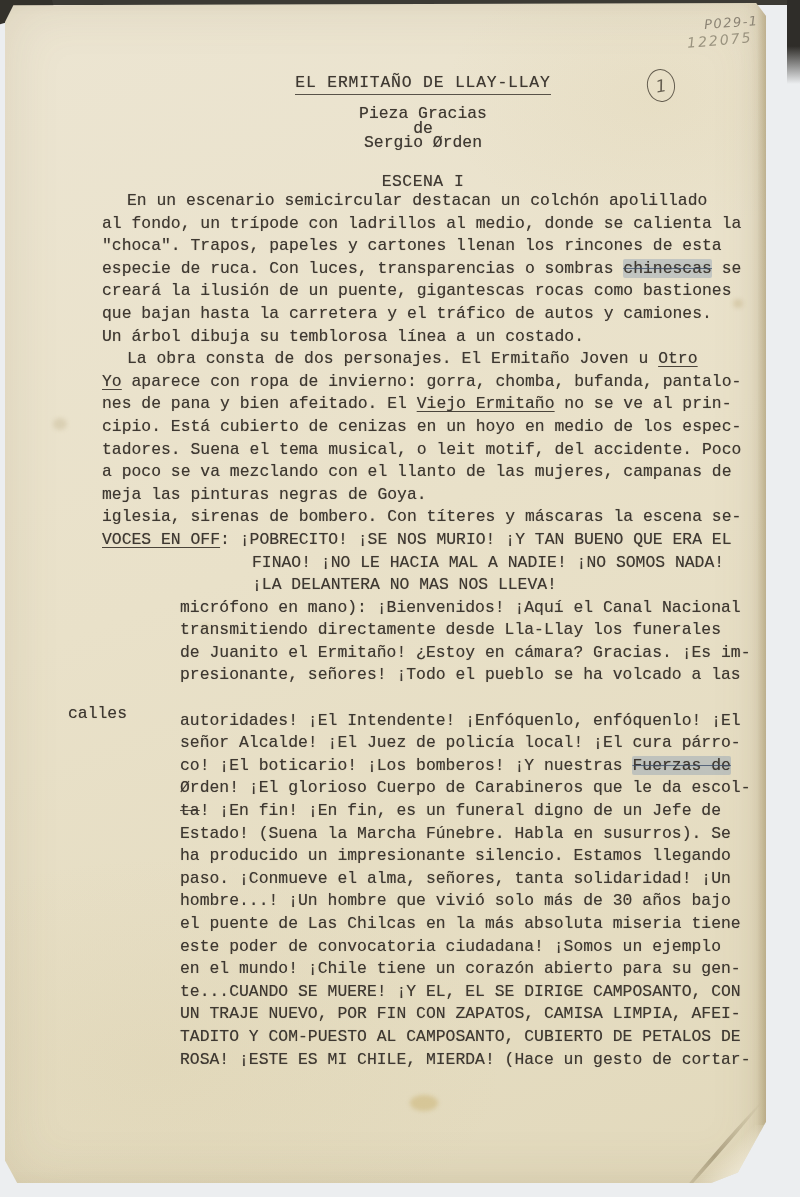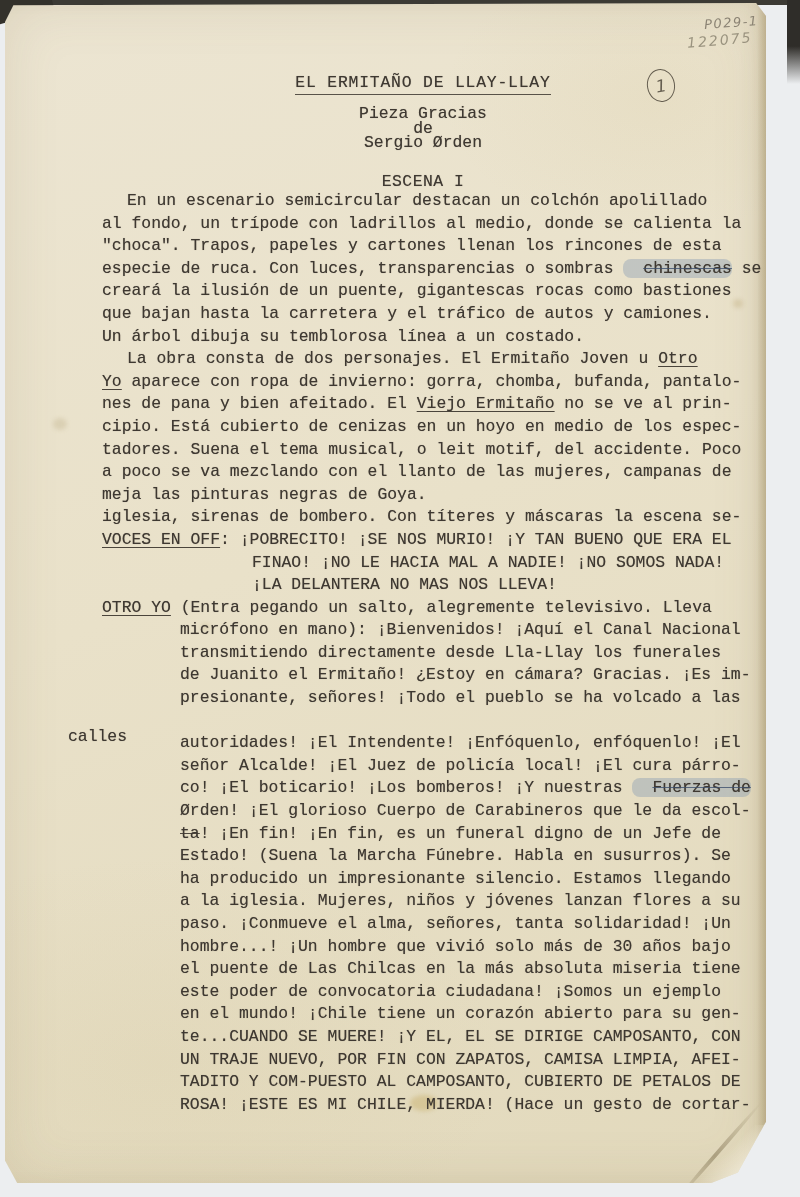--- a/index.html
+++ b/index.html
@@ -54,22 +54,22 @@
   .h-sub1{top:91px;}
   .h-sub2{top:106px;}
   .h-author{top:120px;}
   .h-scene{top:159px;letter-spacing:.5px;}
 
   .body-text{position:absolute;left:97px;top:187px;width:660px;}
   .tline{position:relative;height:22.6px;line-height:22.6px;font-size:16.4px;white-space:pre;}
   .margin-note{position:absolute;left:-34px;top:16px;}
   .seg-u{text-decoration:underline;text-underline-offset:3px;
          text-decoration-thickness:1.2px;text-decoration-color:rgba(62,56,49,.85);}
-  .seg-hl{background:rgba(108,138,173,.32);border-radius:8px;
-          text-decoration:line-through;text-decoration-color:rgba(60,90,135,.55);padding-left:20px;}
+  .seg-hl{background:rgba(108,138,173,.32);border-radius:2px;
+          text-decoration:line-through;text-decoration-color:rgba(60,90,135,.55);}
   .seg-st{text-decoration:line-through;text-decoration-color:rgba(62,56,49,.8);}
 
   
   .pencil{position:absolute;font-family:"DejaVu Sans",sans-serif;font-style:italic;color:var(--pencil);}
   .pencil-1{left:699px;top:12px;font-size:13px;letter-spacing:1.5px;transform:rotate(-4deg);}
   .pencil-2{left:682px;top:29px;font-size:14px;letter-spacing:2px;transform:rotate(-5deg);color:#9a937f;}
   .page-circle{position:absolute;left:642px;top:66px;width:28px;height:33px;
     border:1.8px solid var(--pencil-dark);border-radius:50%;transform:rotate(-10deg);
     display:flex;align-items:center;justify-content:center;
     font-family:"DejaVu Sans",sans-serif;font-size:17px;color:var(--pencil-dark);font-style:italic;}
@@ -114,34 +114,32 @@
       <div class="tline"><span class="seg-u">Yo</span><span> aparece con ropa de invierno: gorra, chomba, bufanda, pantalo-</span></div>
       <div class="tline"><span>nes de pana y bien afeitado. El </span><span class="seg-u">Viejo Ermitaño</span><span> no se ve al prin-</span></div>
       <div class="tline"><span>cipio. Está cubierto de cenizas en un hoyo en medio de los espec-</span></div>
       <div class="tline"><span>tadores. Suena el tema musical, o leit motif, del accidente. Poco</span></div>
       <div class="tline"><span>a poco se va mezclando con el llanto de las mujeres, campanas de</span></div>
       <div class="tline"><span>meja las pinturas negras de Goya.</span></div>
       <div class="tline"><span>iglesia, sirenas de bombero. Con títeres y máscaras la escena se-</span></div>
       <div class="tline"><span class="seg-u">VOCES EN OFF</span><span>: ¡POBRECITO! ¡SE NOS MURIO! ¡Y TAN BUENO QUE ERA EL</span></div>
       <div class="tline" style="padding-left: 150px;"><span>FINAO! ¡NO LE HACIA MAL A NADIE! ¡NO SOMOS NADA!</span></div>
       <div class="tline" style="padding-left: 150px;"><span>¡LA DELANTERA NO MAS NOS LLEVA!</span></div>
-      <div class="tline"><span class="seg-u">OTRO YO</span><span> (Entra pegando un salto, alegremente televisivo. Lleva</span></div>
       <div class="tline" style="padding-left: 78px;"><span>micrófono en mano): ¡Bienvenidos! ¡Aquí el Canal Nacional</span></div>
       <div class="tline" style="padding-left: 78px;"><span>transmitiendo directamente desde Lla-Llay los funerales</span></div>
       <div class="tline" style="padding-left: 78px;"><span>de Juanito el Ermitaño! ¿Estoy en cámara? Gracias. ¡Es im-</span></div>
       <div class="tline" style="padding-left: 78px;"><span>presionante, señores! ¡Todo el pueblo se ha volcado a las</span></div>
       <div class="tline" style="padding-left: 78px;"><span class="margin-note">calles</span></div>
       <div class="tline" style="padding-left: 78px;"><span>autoridades! ¡El Intendente! ¡Enfóquenlo, enfóquenlo! ¡El</span></div>
       <div class="tline" style="padding-left: 78px;"><span>señor Alcalde! ¡El Juez de policía local! ¡El cura párro-</span></div>
       <div class="tline" style="padding-left: 78px;"><span>co! ¡El boticario! ¡Los bomberos! ¡Y nuestras </span><span class="seg-hl">Fuerzas de</span></div>
       <div class="tline" style="padding-left: 78px;"><span>Ørden! ¡El glorioso Cuerpo de Carabineros que le da escol-</span></div>
       <div class="tline" style="padding-left: 78px;"><span class="seg-st">ta</span><span>! ¡En fin! ¡En fin, es un funeral digno de un Jefe de</span></div>
       <div class="tline" style="padding-left: 78px;"><span>Estado! (Suena la Marcha Fúnebre. Habla en susurros). Se</span></div>
       <div class="tline" style="padding-left: 78px;"><span>ha producido un impresionante silencio. Estamos llegando</span></div>
-      <div class="tline" style="padding-left: 78px;"><span>a la iglesia. Mujeres, niños y jóvenes lanzan flores a su</span></div>
       <div class="tline" style="padding-left: 78px;"><span>paso. ¡Conmueve el alma, señores, tanta solidaridad! ¡Un</span></div>
       <div class="tline" style="padding-left: 78px;"><span>hombre...! ¡Un hombre que vivió solo más de 30 años bajo</span></div>
       <div class="tline" style="padding-left: 78px;"><span>el puente de Las Chilcas en la más absoluta miseria tiene</span></div>
       <div class="tline" style="padding-left: 78px;"><span>este poder de convocatoria ciudadana! ¡Somos un ejemplo</span></div>
       <div class="tline" style="padding-left: 78px;"><span>en el mundo! ¡Chile tiene un corazón abierto para su gen-</span></div>
       <div class="tline" style="padding-left: 78px;"><span>te...CUANDO SE MUERE! ¡Y EL, EL SE DIRIGE CAMPOSANTO, CON</span></div>
       <div class="tline" style="padding-left: 78px;"><span>UN TRAJE NUEVO, POR FIN CON ZAPATOS, CAMISA LIMPIA, AFEI-</span></div>
       <div class="tline" style="padding-left: 78px;"><span>TADITO Y COM-PUESTO AL CAMPOSANTO, CUBIERTO DE PETALOS DE</span></div>
       <div class="tline" style="padding-left: 78px;"><span>ROSA! ¡ESTE ES MI CHILE, MIERDA! (Hace un gesto de cortar-</span></div>
     </div>

